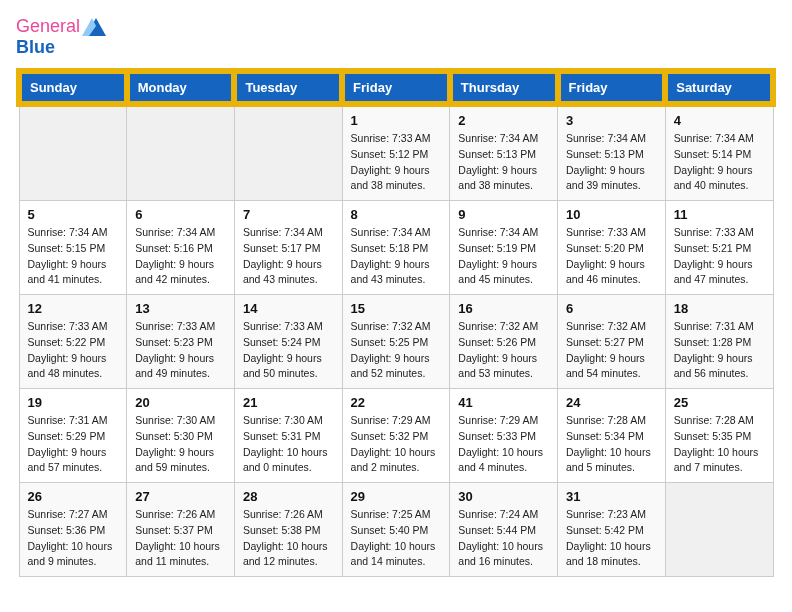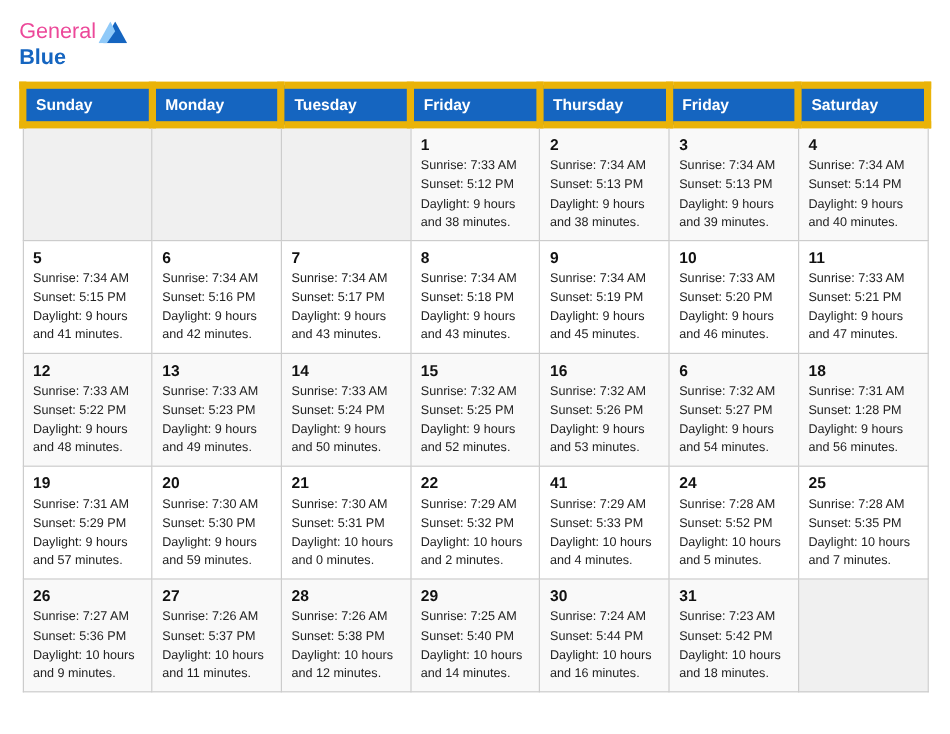--- a/index.html
+++ b/index.html
@@ -295,21 +295,21 @@
         <td>
           <div class="day-number">41</div>
           <div class="day-info">Sunrise: 7:29 AM
 Sunset: 5:33 PM
 Daylight: 10 hours
 and 4 minutes.</div>
         </td>
         <td>
           <div class="day-number">24</div>
           <div class="day-info">Sunrise: 7:28 AM
-Sunset: 5:52 PM
+Sunset: 5:34 PM
 Daylight: 10 hours
 and 5 minutes.</div>
         </td>
         <td>
           <div class="day-number">25</div>
           <div class="day-info">Sunrise: 7:28 AM
 Sunset: 5:35 PM
 Daylight: 10 hours
 and 7 minutes.</div>
         </td>

